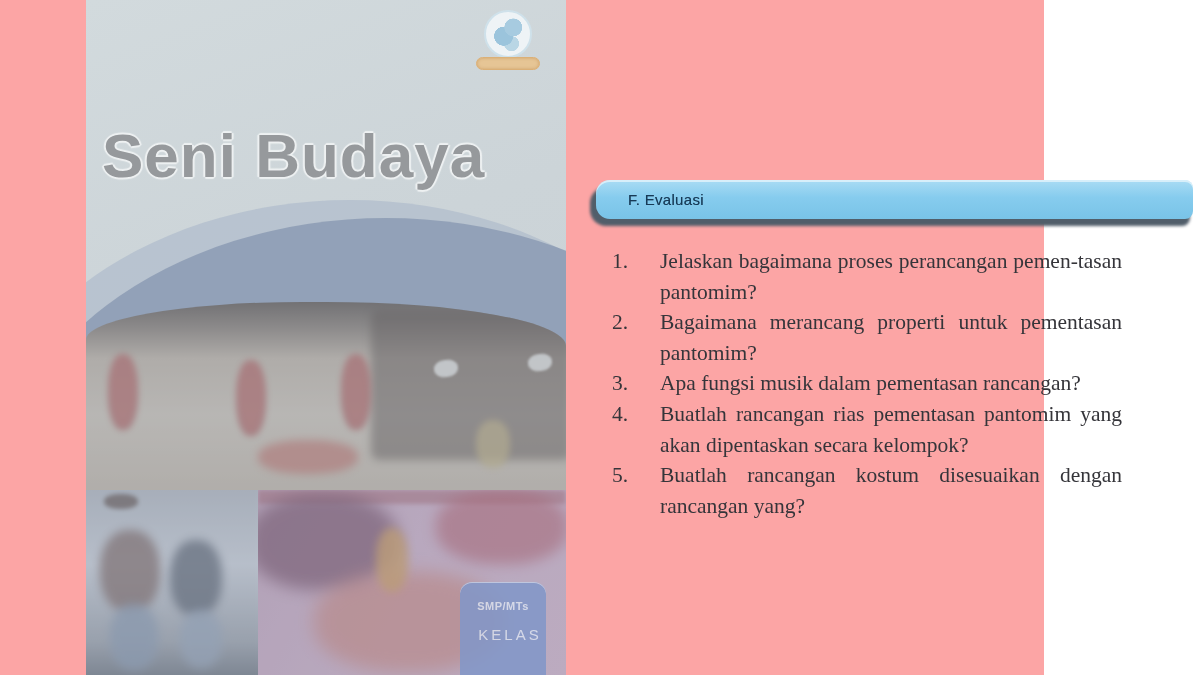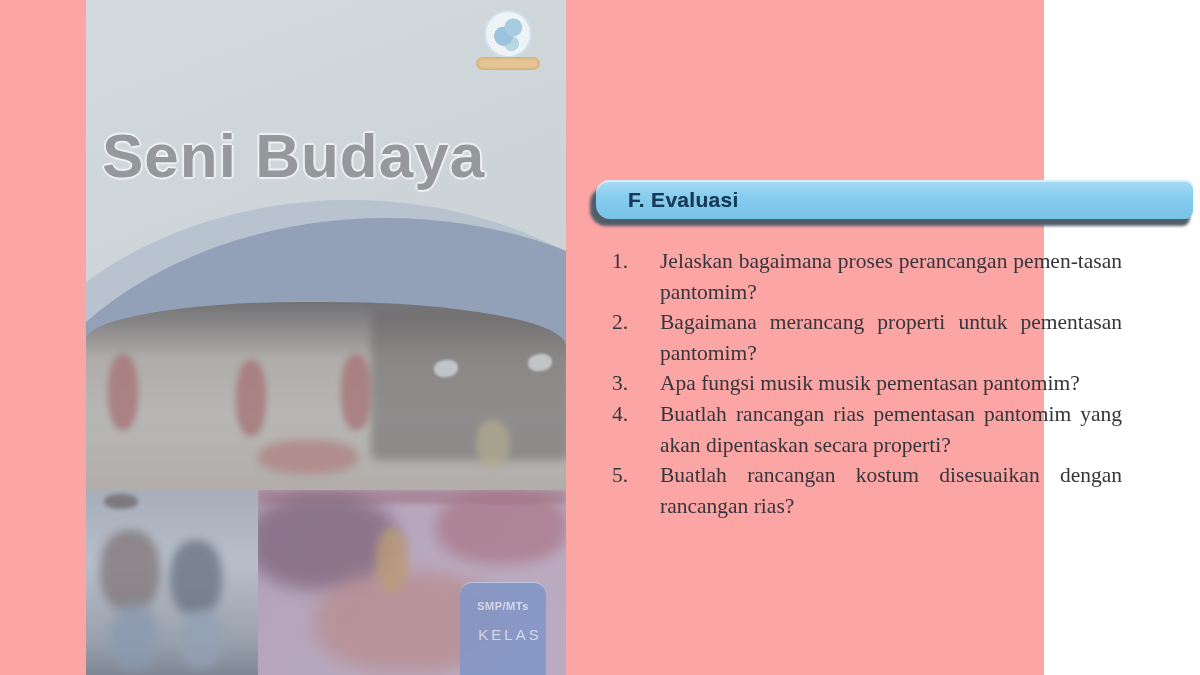--- a/index.html
+++ b/index.html
@@ -78,21 +78,21 @@
   .badge-kelas{margin-top:14px; font-size:15px; letter-spacing:3px; opacity:.9;padding-left:14px;}
   .badge-number{margin-top:-2px; font-size:46px; font-weight:bold; letter-spacing:2px; line-height:1;}
 
   
   .heading-shadow{position:absolute; left:590px; top:187px; width:600px; height:39px;
     background:var(--bar-shadow); border-radius:16px 8px 8px 16px; z-index:1; filter:blur(1.5px);}
   .heading-bar{position:absolute; left:596px; top:180px; width:597px; height:39px;
     background:linear-gradient(180deg,#aadcf4 0%, var(--accent-bar) 45%, #79c3e7 100%);
     border-radius:14px 8px 8px 14px; z-index:2; display:flex; align-items:center;
     box-shadow:inset 0 2px 0 rgba(255,255,255,.55);}
-  .heading-text{margin-left:32px; font-size:21px; font-weight:bold; color:var(--heading-text);
+  .heading-text{margin-left:32px; font-size:15px; font-weight:normal; color:var(--heading-text);
     letter-spacing:.3px; text-shadow:0 0 .6px rgba(23,58,86,.6);}
 
   .questions{position:absolute; left:610px; top:246px; width:512px; z-index:2;
     list-style:none; font-family:"Liberation Serif", serif; font-size:21.5px;
     line-height:30.6px; color:var(--question-text);}
   .question-item{display:grid; grid-template-columns:50px 462px;}
   .question-number{text-align:left; padding-left:2px;}
   .question-text{text-align:justify;}
 </style>
 </head>
@@ -153,25 +153,25 @@
     <li class="question-item">
       <span class="question-number">1.</span>
       <span class="question-text">Jelaskan bagaimana proses perancangan pemen-tasan pantomim?</span>
     </li>
     <li class="question-item">
       <span class="question-number">2.</span>
       <span class="question-text">Bagaimana merancang properti untuk pementasan pantomim?</span>
     </li>
     <li class="question-item">
       <span class="question-number">3.</span>
-      <span class="question-text">Apa fungsi musik musik pementasan pantomim?</span>
+      <span class="question-text">Apa fungsi musik dalam pementasan rancangan?</span>
     </li>
     <li class="question-item">
       <span class="question-number">4.</span>
-      <span class="question-text">Buatlah rancangan rias pementasan pantomim yang akan dipentaskan secara properti?</span>
+      <span class="question-text">Buatlah rancangan rias pementasan pantomim yang akan dipentaskan secara kelompok?</span>
     </li>
     <li class="question-item">
       <span class="question-number">5.</span>
-      <span class="question-text">Buatlah rancangan kostum disesuaikan dengan rancangan rias?</span>
+      <span class="question-text">Buatlah rancangan kostum disesuaikan dengan rancangan yang?</span>
     </li>
   </ol>
 
 </div>
 
 </body></html>

